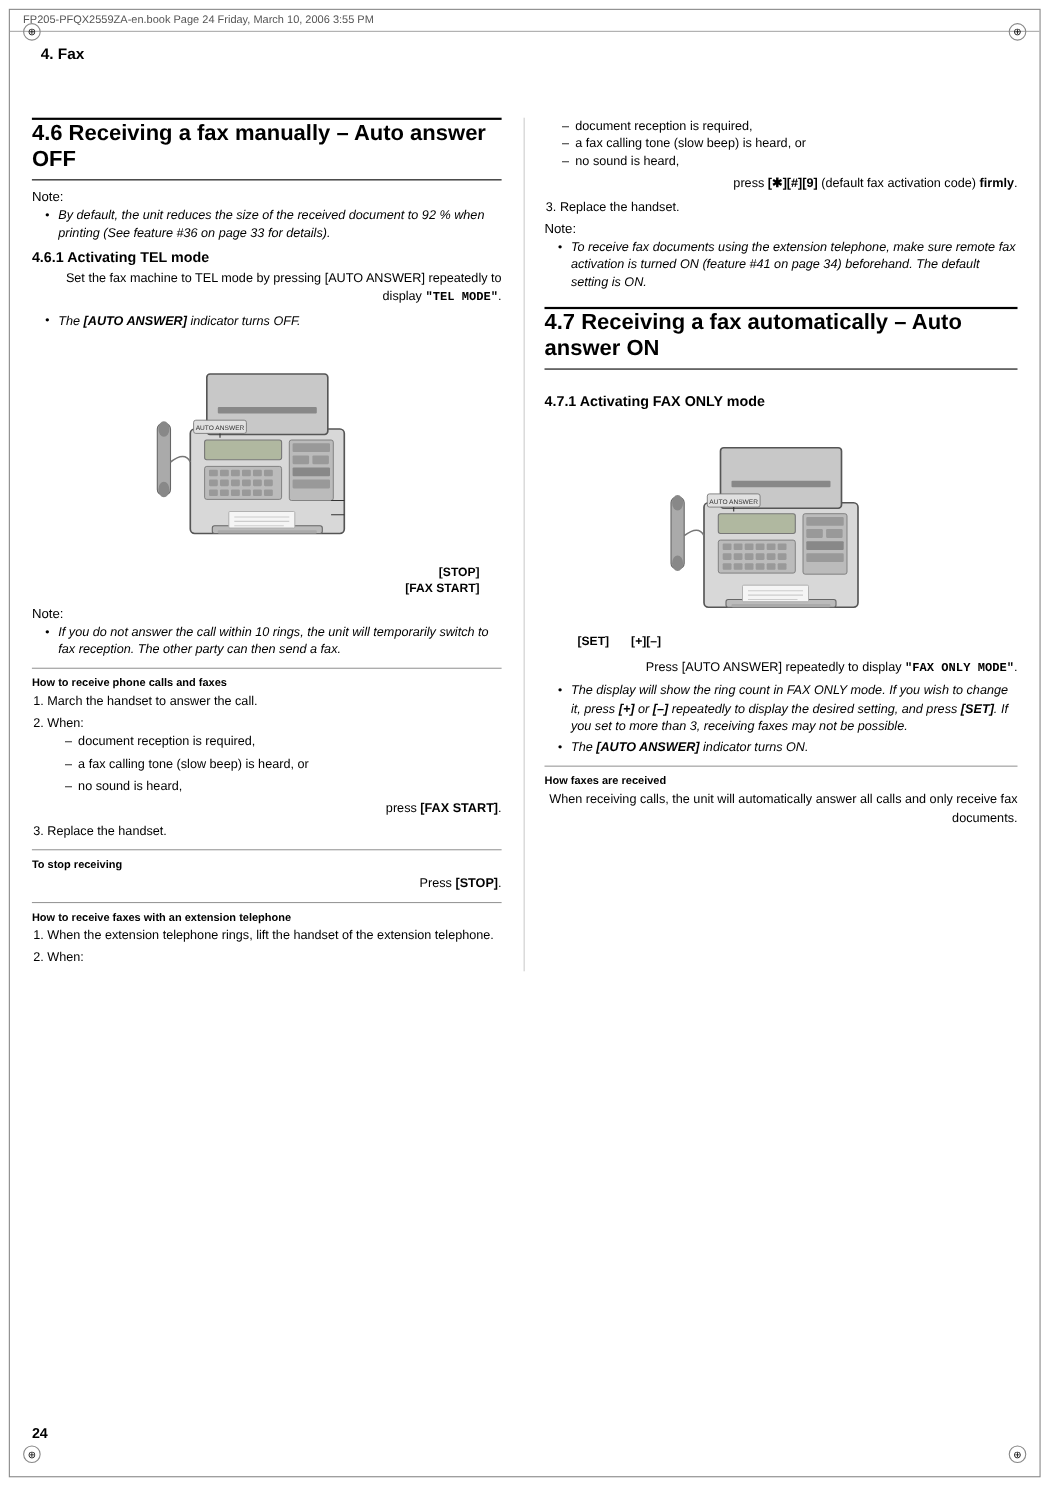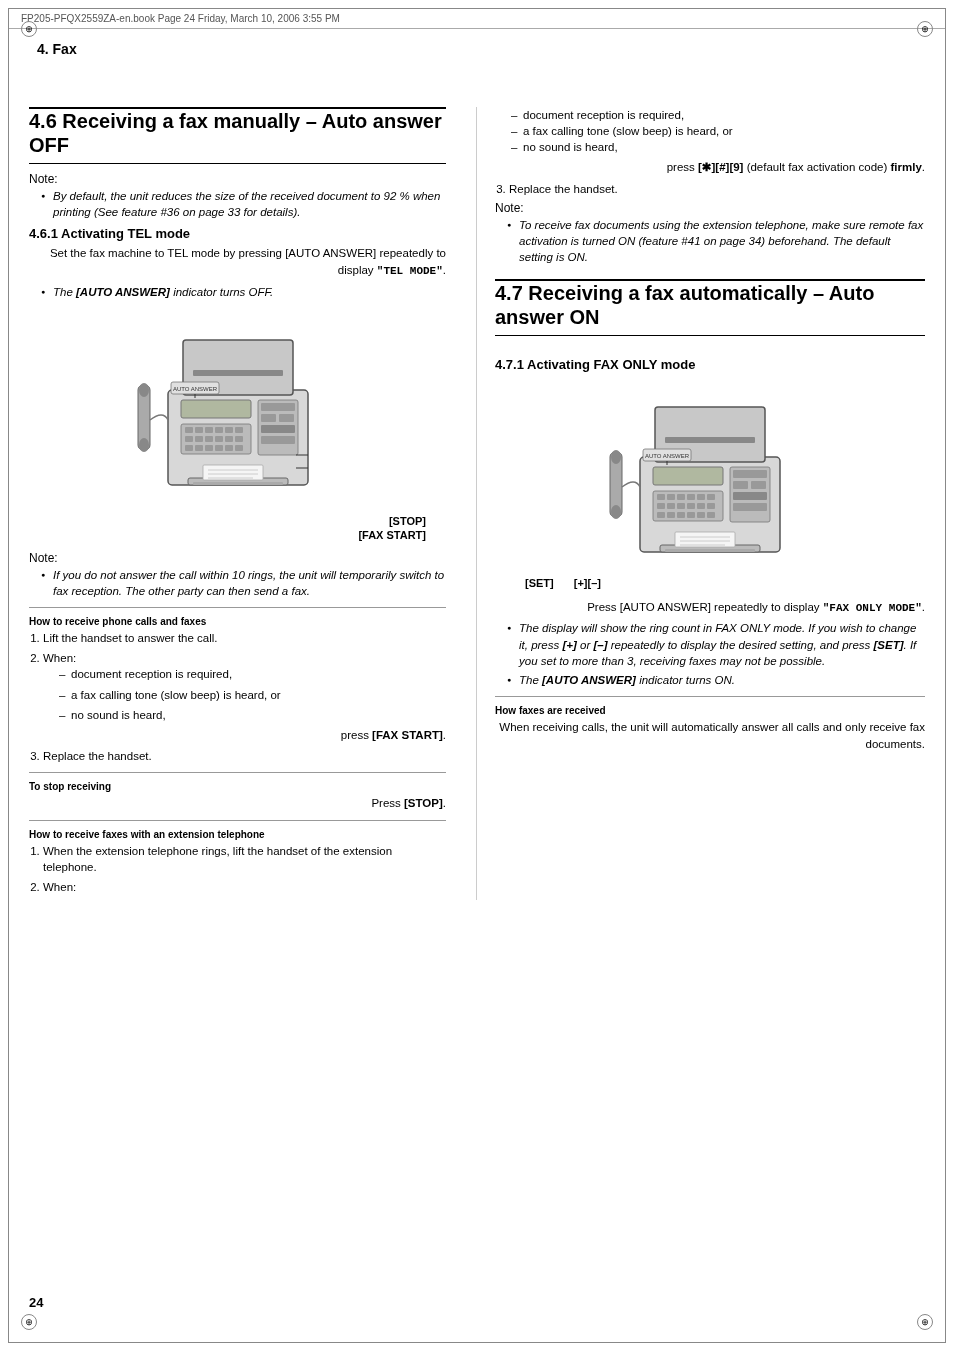--- a/index.html
+++ b/index.html
@@ -48,21 +48,21 @@
     .corner-br { bottom: 12px; right: 12px; }
 
     .page-inner {
       display: flex;
       padding: 40px 20px 20px 20px;
       gap: 0;
     }
 
     .col-left {
       width: 50%;
-      padding-right: 30px;
+      padding-right: 20px;
       border-right: 1px solid #ccc;
     }
 
     .col-right {
       width: 50%;
       padding-left: 18px;
     }
 
     h1.section-heading {
       font-size: 20px;
@@ -306,21 +306,21 @@
         <li>
           <span>If you do not answer the call within 10 rings, the unit will temporarily switch to fax reception. The other party can then send a fax.</span>
         </li>
       </ul>
 
       <hr class="divider-line">
 
       <div class="subsection-bold">How to receive phone calls and faxes</div>
       <ol class="numbered-list">
         <li>
-          <span>Lift the handset to answer the call.</span>
+          <span>March the handset to answer the call.</span>
         </li>
         <li>
           <span>When:</span>
           <ul class="indent-list">
             <li>document reception is required,</li>
             <li>a fax calling tone (slow beep) is heard, or</li>
             <li>no sound is heard,</li>
           </ul>
           <p class="body-text">press <span class="bold-text">[FAX START]</span>.</p>
         </li>

